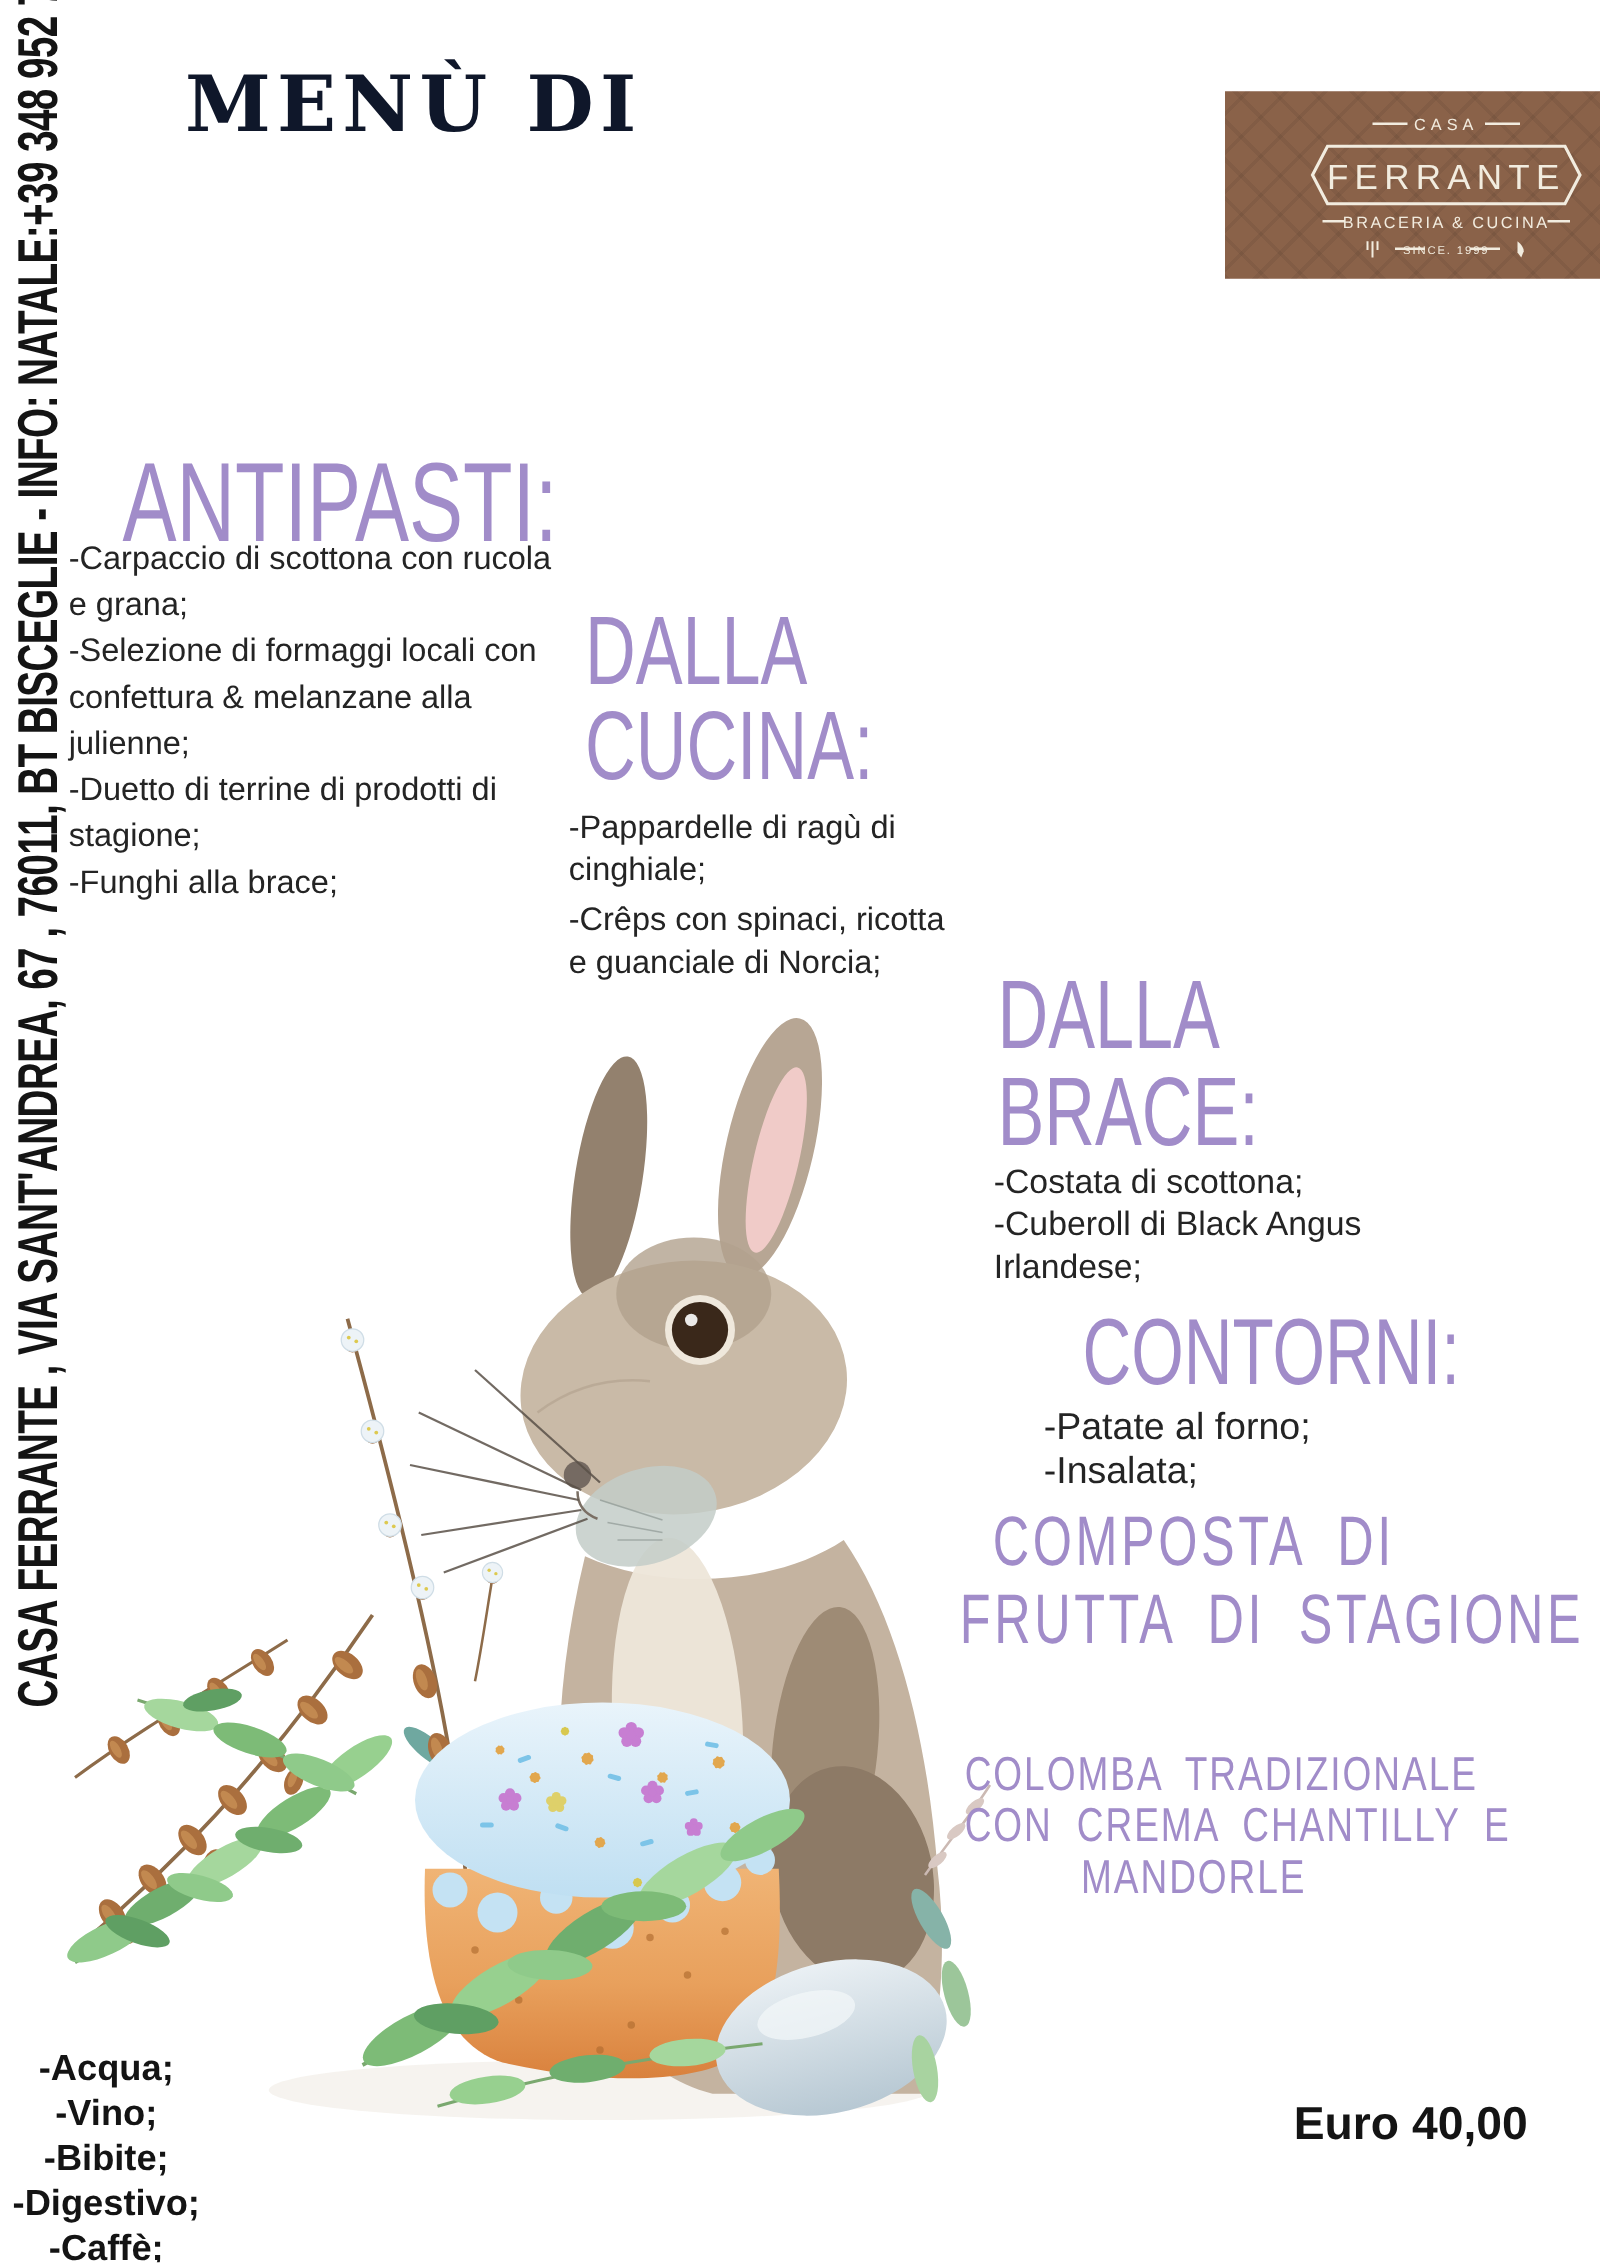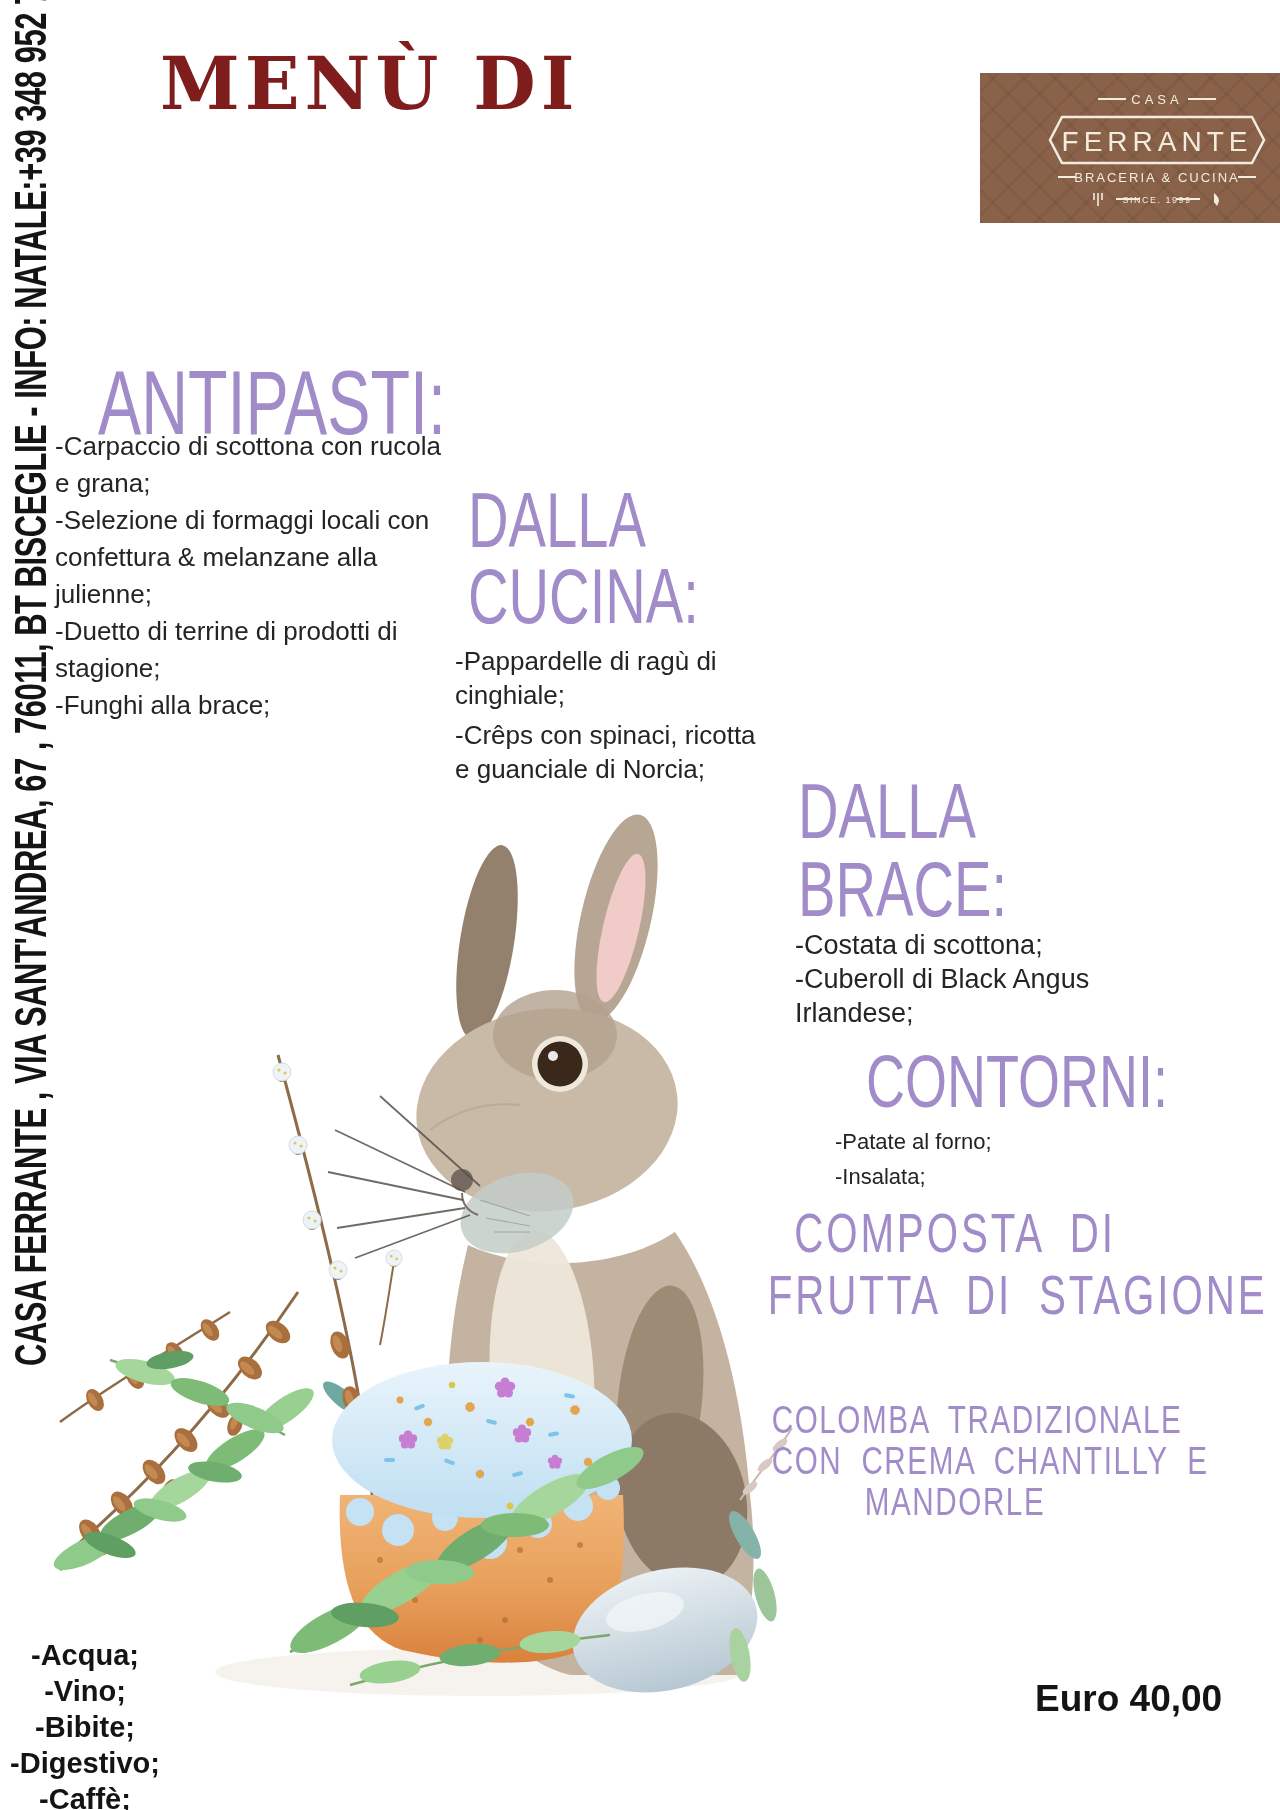--- a/index.html
+++ b/index.html
@@ -6,23 +6,23 @@
   .poster{position:relative;width:1280px;height:1810px;background:#ffffff;overflow:hidden;
           font-family:"Liberation Sans",sans-serif;}
 
   
   .contact-vertical{position:absolute;left:8px;top:1366px;width:1345px;
     transform:rotate(-90deg) scaleY(1.45);transform-origin:0 0;
     font-weight:700;font-size:31px;line-height:31px;letter-spacing:-0.5px;
     color:#141414;white-space:nowrap;}
 
   
-  .title{position:absolute;left:160px;top:16px;color:#7f1d1d;
+  .title{position:absolute;left:148px;top:16px;color:#0f172a;
     font-family:"DejaVu Serif","Liberation Serif",serif;font-weight:700;
-    font-size:72px;line-height:136px;letter-spacing:5px;white-space:nowrap;}
+    font-size:62px;line-height:136px;letter-spacing:5px;white-space:nowrap;}
 
   
   .logo{position:absolute;left:980px;top:73px;width:258px;height:150px;
     background:
       repeating-linear-gradient(45deg, rgba(0,0,0,0.06) 0 3px, transparent 3px 22px),
       repeating-linear-gradient(-45deg, rgba(0,0,0,0.06) 0 3px, transparent 3px 22px),
       #8a6249; padding-left: 48px;}
   .logo svg{display:block;}
 
   
@@ -40,21 +40,21 @@
              letter-spacing:2px;word-spacing:12px;}
   .h-colomba .hxc{transform:scaleX(0.78);}
 
   
   .items{position:absolute;color:#242424;text-align:left;font-weight:400;}
   .items .item{display:block;}
   .items-antipasti{left:55px;top:428px;width:395px;font-size:26px;line-height:37px;}
   .items-cucina{left:455px;top:644px;width:320px;font-size:26px;line-height:34px;}
   .items-cucina .item{margin-bottom:6px;}
   .items-brace{left:795px;top:928px;width:360px;font-size:27px;line-height:34px;}
-  .items-contorni{left:835px;top:1124px;width:350px;font-size:22px;line-height:35px;}
+  .items-contorni{left:835px;top:1124px;width:350px;font-size:30px;line-height:35px;}
 
   
   .beverages{position:absolute;left:5px;top:1637px;width:160px;text-align:center;
     font-weight:700;font-size:29px;line-height:36px;color:#141414;}
 
   
   .price{position:absolute;left:1035px;top:1678px;font-weight:700;font-size:37px;color:#141414;}
 
   .illustration{position:absolute;left:50px;top:800px;width:760px;height:910px;z-index:0;}
   .textlayer{position:relative;z-index:1;}

